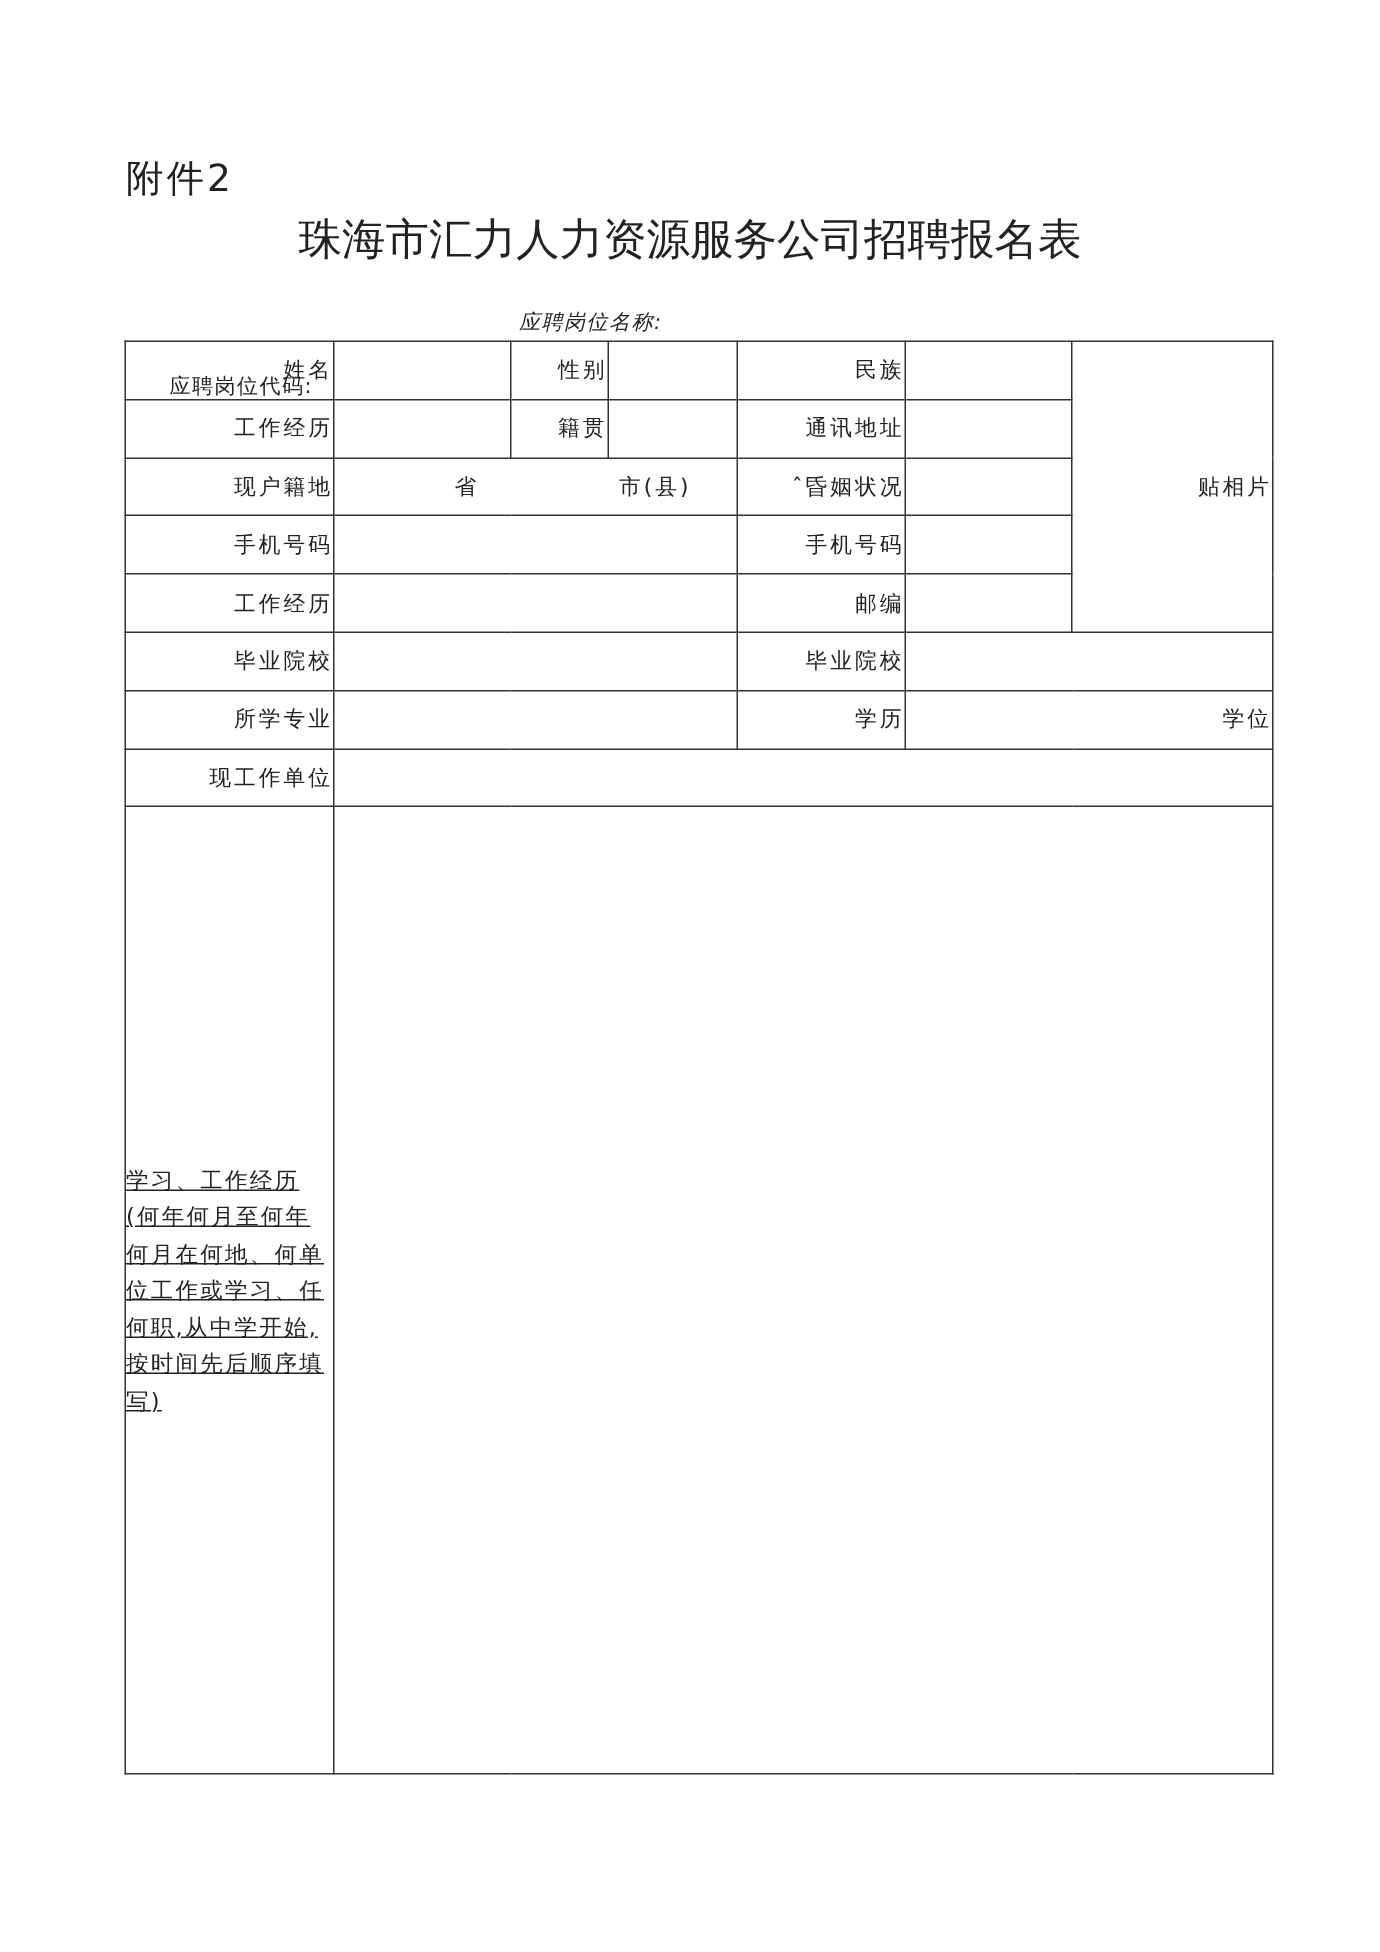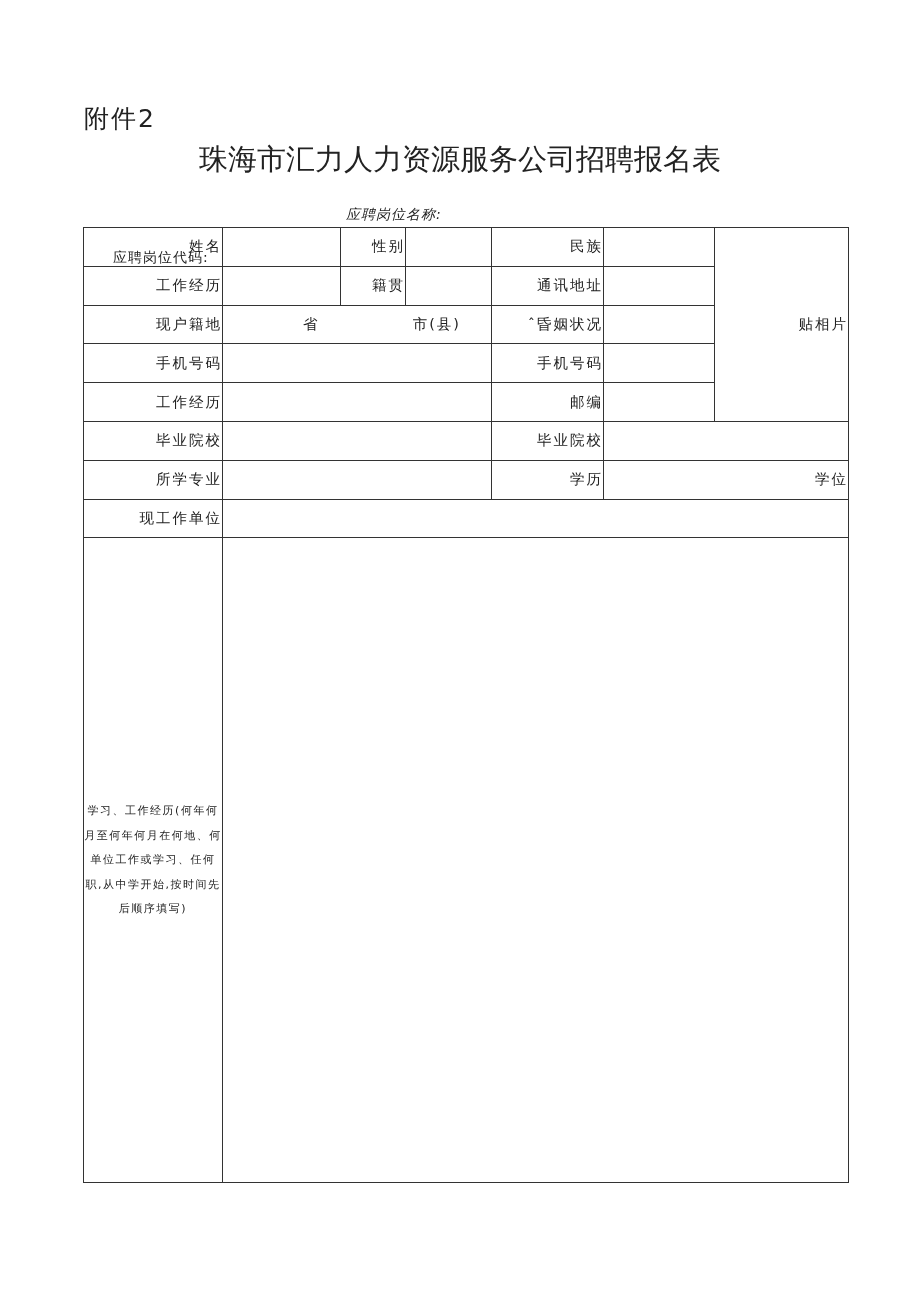--- a/index.html
+++ b/index.html
@@ -3,21 +3,21 @@
 <meta charset="utf-8">
 <style>
   html, body { margin:0; padding:0; background:#fff; }
   body { width:920px; height:1301px; position:relative; font-family:"DejaVu Sans", sans-serif; color:#222; overflow:hidden; }
   .attach { position:absolute; left:84px; top:102px; font-size:25px; letter-spacing:2px; }
   .title { position:absolute; left:0; width:920px; top:140px; text-align:center; font-size:29px; padding-left:0; box-sizing:border-box; letter-spacing:0px; }
   .subhead { position:absolute; top:206px; font-size:14px; letter-spacing:1px; }
   table { position:absolute; left:83px; top:227px; border-collapse:collapse; table-layout:fixed; }
   td { border:1.5px solid #333; padding:0; text-align:right; font-size:14.5px; letter-spacing:2px; vertical-align:middle; }
   tr.r { height:38.8px; }
-  td.desc { text-align:center; vertical-align:middle; font-size:11px; line-height:24.5px; letter-spacing:1.5px; padding-left:0; }
+  td.desc { text-align:left; vertical-align:middle; font-size:15px; line-height:24.5px; letter-spacing:1.5px; padding-left:0;text-decoration:underline; }
   .split { display:flex; justify-content:space-between; padding:0 30px 0 80px; }
 </style>
 </head>
 <body>
 
 <div class="attach">附件2</div>
 <div class="title">珠海市汇力人力资源服务公司招聘报名表</div>
 <div class="subhead" style="left:113px;margin-top:43px;">应聘岗位代码:</div>
 <div class="subhead" style="left:346px;font-style:italic;">应聘岗位名称:</div>
 

